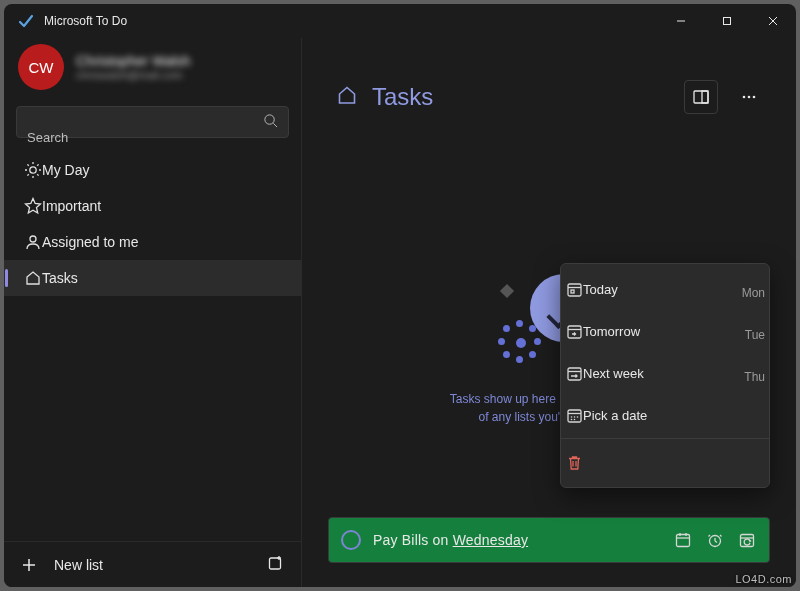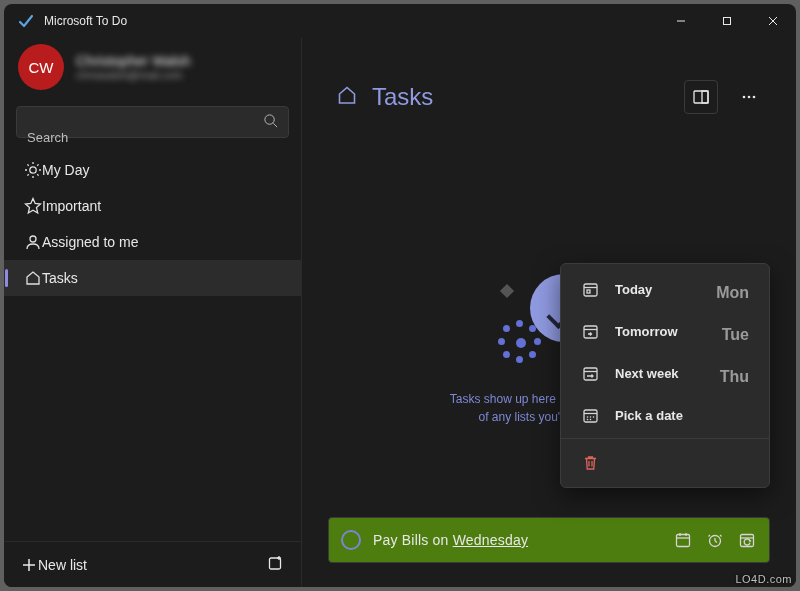--- a/index.html
+++ b/index.html
@@ -19,21 +19,21 @@
   .profile-text .email { color: #9a9a9a; font-size: 11px; filter: blur(3px); }
   .search { margin: 6px 12px 10px 12px; height: 32px; background: #2b2b2b; border: 1px solid #3a3a3a; border-radius: 4px; display: flex; align-items: center; padding: 0 10px; color: #bdbdbd; font-size: 13px; }
   .search .ph { flex: 1; margin-top: 30px; }
   .search svg { width: 15px; height: 15px; }
   .nav { flex: 1; padding-top: 4px; }
   .nav-item { height: 36px; display: flex; align-items: center; padding: 0 18px 0 20px; gap: 0; color: #e8e8e8; font-size: 14px; position: relative; }
   .nav-item.selected { background: #2c2c2c; }
   .nav-item.selected::before { content:""; position:absolute; left:1px; top:9px; bottom:9px; width:3px; background:#918ae3; border-radius:2px; }
   .nav-item .icn { width: 18px; height: 18px; display:flex; align-items:center; justify-content:center; }
   .nav-item .icn svg { width: 18px; height: 18px; stroke:#e0e0e0; fill:none; stroke-width:1.3; }
-  .sidebar-footer { height: 46px; border-top: 1px solid #2a2a2a; display: flex; align-items: center; padding: 16px 16px; color: #e8e8e8; font-size: 14px; gap: 0; }
+  .sidebar-footer { height: 46px; border-top: 1px solid #2a2a2a; display: flex; align-items: center; padding: 16px 16px; color: #e8e8e8; font-size: 14px; gap: 16px; }
   .sidebar-footer .plus { width:18px; height:18px; display:flex; align-items:center; justify-content:center; }
   .sidebar-footer .plus svg { width:16px; height:16px; stroke:#e8e8e8; }
   .sidebar-footer .spacer { flex:1; }
   .sidebar-footer .group-icon svg { width:18px; height:18px; stroke:#e8e8e8; fill:none; stroke-width:1.3;}
   .main { flex: 1; background: #1c1c1c; position: relative; display:flex; flex-direction:column; }
   .main-header { display:flex; align-items:center; padding: 42px 30px 10px 34px; gap:14px; }
   .main-header .home-icon svg { width:22px; height:22px; stroke:#8f9ae0; fill:none; stroke-width:1.6; }
   .main-header .title { color:#8f9ae0; font-size:24px; font-weight:500; flex:1; }
   .layout-btn, .more-btn { width:34px; height:34px; border:1px solid #3a3a3a; border-radius:4px; display:flex; align-items:center; justify-content:center; color:#e8e8e8; }
   .more-btn { border:none; }
@@ -43,29 +43,29 @@
   .illus .big-circle { position:absolute; right:6px; top:0px; width:68px; height:68px; border-radius:50%; background:#8f9ae0; }
   .illus .big-circle::after { content:""; position:absolute; left:18px; top:30px; width:26px; height:13px; border-left:4px solid #24263b; border-bottom:4px solid #24263b; transform:rotate(-45deg); }
   .illus .dots { position:absolute; left:4px; top:46px; width:46px; height:46px; }
   .illus .dots span { position:absolute; width:7px; height:7px; background:#6470d6; border-radius:50%; }
   .illus .dots .c { width:10px; height:10px; left:18px; top:18px; }
   .illus .star { position:absolute; width:10px; height:10px; background:#555; transform:rotate(45deg); }
   .illus .s1 { left:8px; top:12px; }
   .illus .s2 { right:-2px; bottom:4px; }
   .empty-text { color:#7e88d6; font-size:12px; text-align:center; line-height:1.5; max-width: 260px;}
   .popup { position:absolute; right:26px; top:225px; width:210px; background:#2b2b2b; border:1px solid #3c3c3c; border-radius:6px; box-shadow:0 8px 24px rgba(0,0,0,.5); padding:4px 0; z-index:10; }
-  .popup .row { height:42px; display:flex; align-items:center; padding:0 20px; gap:16px; color:#e8e8e8; font-size:13px;font-weight:bold; }
+  .popup .row { height:42px; display:flex; align-items:center; padding:0 4px; gap:0; color:#e8e8e8; font-size:13px; }
   .popup .row .ricon { width:18px; height:18px; display:flex; align-items:center; justify-content:center;}
   .popup .row .ricon svg { width:17px; height:17px; stroke:#d6d6d6; fill:none; stroke-width:1.3; }
   .popup .row .rlabel { flex:1; }
-  .popup .row .rday { color:#9a9a9a; font-size:16px;margin-top:8px; }
+  .popup .row .rday { color:#9a9a9a; font-size:12px;margin-top:8px; }
   .popup .sep { height:1px; background:#3c3c3c; margin:2px 0; }
   .popup .row.danger { color:#e06559; }
   .popup .row.danger svg { stroke:#e06559; }
-  .task-input { position:absolute; left:26px; right:26px; bottom:24px; height:46px; background:#4d7c0f; border:1px solid #3a3a3a; border-radius:4px; display:flex; align-items:center; padding:0 12px; gap:12px; }
+  .task-input { position:absolute; left:26px; right:26px; bottom:24px; height:46px; background:#15803d; border:1px solid #3a3a3a; border-radius:4px; display:flex; align-items:center; padding:0 12px; gap:12px; }
   .task-input .circle { width:20px; height:20px; border:2px solid #7c85d3; border-radius:50%; }
   .task-input .text { flex:1; color:#e8e8e8; font-size:14px; letter-spacing:.2px; }
   .task-input .text .ud { text-decoration: underline; }
   .task-input .act { width:20px; height:20px; display:flex; align-items:center; justify-content:center; }
   .task-input .act svg { width:18px; height:18px; stroke:#d6d6d6; fill:none; stroke-width:1.3; }
   .watermark { position:absolute; right:8px; bottom:6px; color:#bfbfbf; font-size:11px; letter-spacing:.5px; text-shadow:0 0 3px #000; z-index:30;}
 </style>
 </head>
 <body>
 

